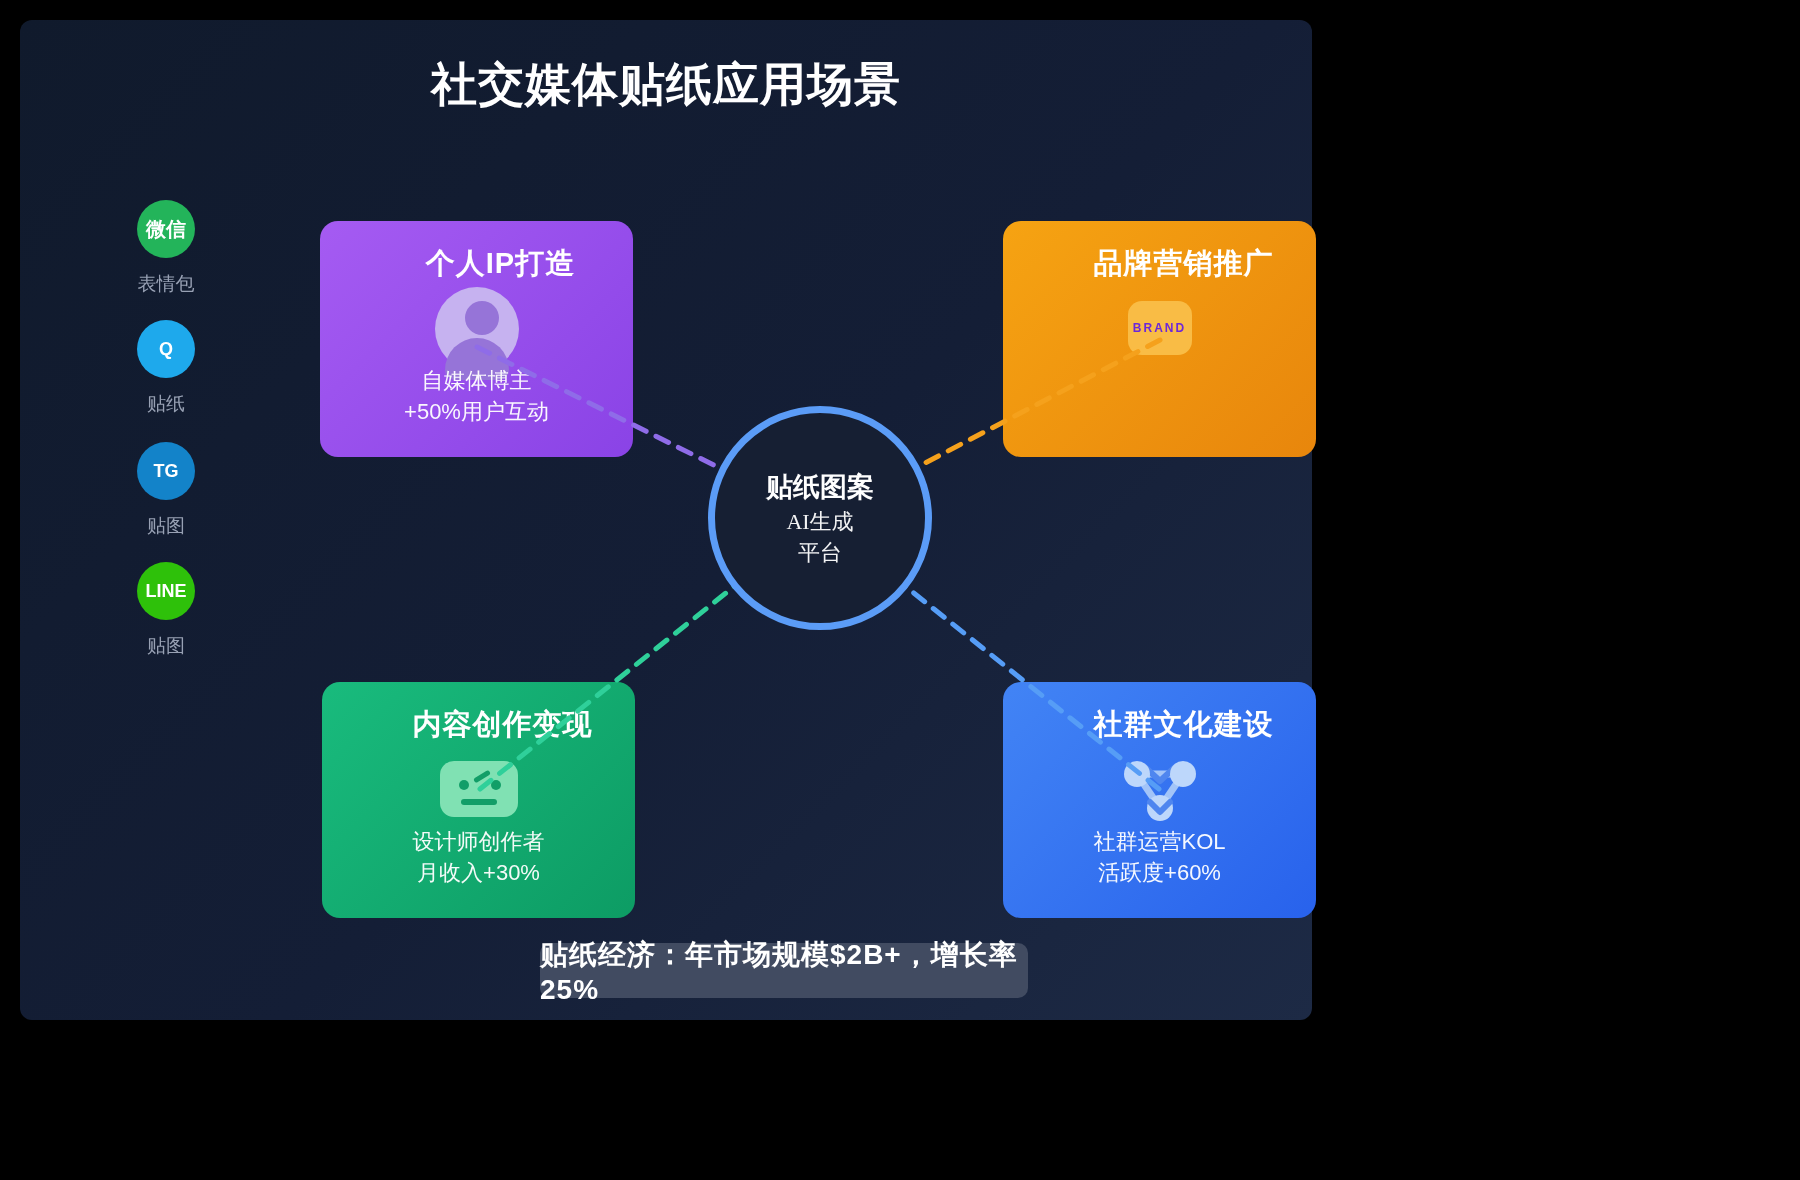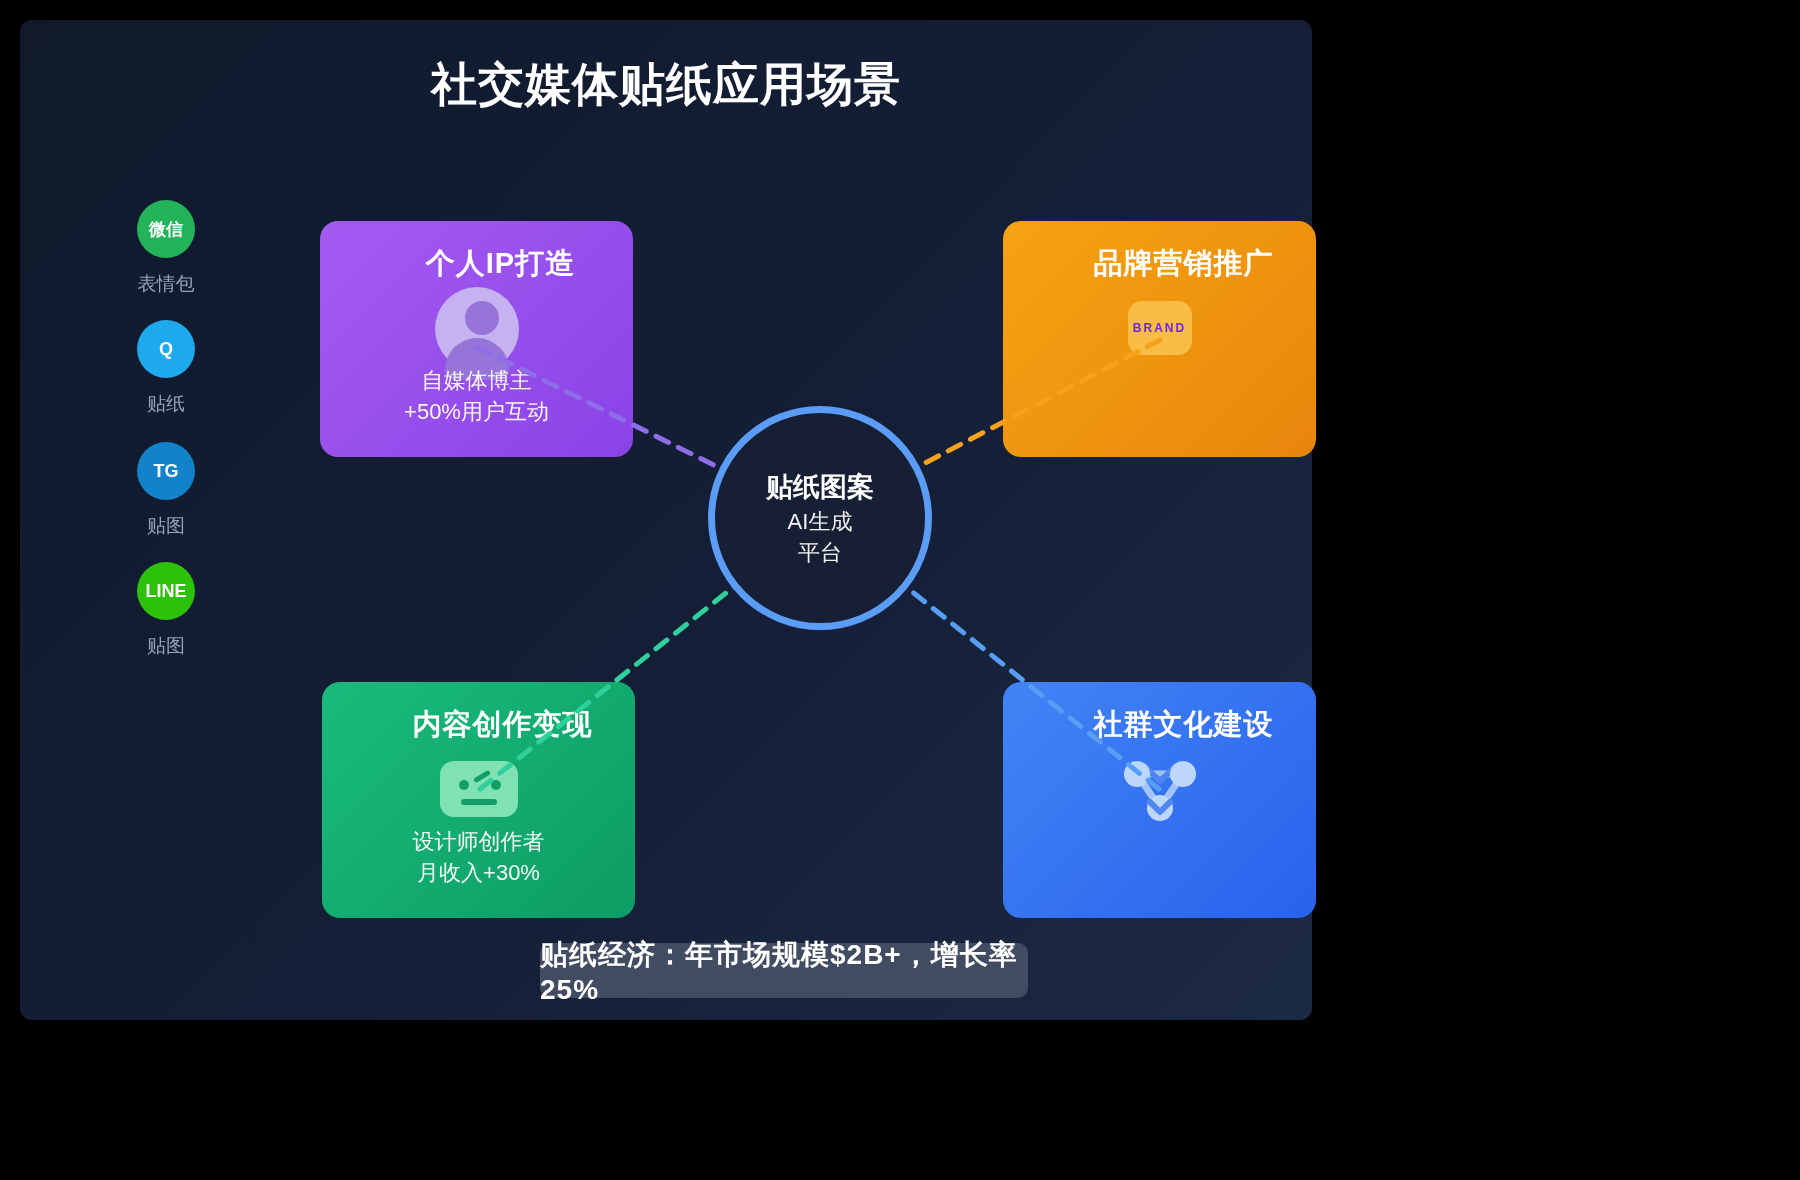--- a/index.html
+++ b/index.html
@@ -8,21 +8,21 @@
     background:linear-gradient(135deg,#101a2c 0%,#141e36 55%,#1d2a45 100%);}
   .page-title{position:absolute;left:0;top:34px;width:100%;text-align:center;
     color:#fff;font-size:46px;font-weight:bold;letter-spacing:1px;}
 
   
   .platform{position:absolute;width:160px;text-align:center;}
   .platform .bubble{width:58px;height:58px;border-radius:50%;margin:0 auto;
     display:flex;align-items:center;justify-content:center;color:#fff;font-weight:bold;}
   .platform .bubble span{font-size:18px;}
   .platform.p-wechat .bubble{background:#23b45a;}
-  .platform.p-wechat .bubble span{font-size:17px;}
+  .platform.p-wechat .bubble span{font-size:20px;}
   .platform.p-qq .bubble{background:#1ea9ec;}
   .platform.p-tg .bubble{background:#1383c9;}
   .platform.p-line .bubble{background:#2ec10a;}
   .platform .plabel{margin-top:13px;color:#98a1b4;font-size:19px;}
   .p-wechat{left:66px;top:180px;}
   .p-qq{left:66px;top:300px;}
   .p-tg{left:66px;top:422px;}
   .p-line{left:66px;top:542px;}
 
   
@@ -48,21 +48,21 @@
   .note-eye{position:absolute;width:10px;height:10px;border-radius:50%;background:#129e68;}
   .note-eye.left{left:19px;top:19px;}
   .note-eye.right{left:51px;top:19px;}
   .note-slash{position:absolute;left:33px;top:13px;width:18px;height:5px;border-radius:3px;background:#129e68;transform:rotate(-32deg);}
   .note-mouth{position:absolute;left:21px;top:38px;width:36px;height:6px;border-radius:3px;background:#129e68;}
   .net-wrap{position:absolute;left:50%;top:64px;width:90px;height:86px;margin-left:-45px;}
 
   
   .center-node{position:absolute;left:688px;top:386px;width:224px;height:224px;border-radius:50%;
     background:#161f33;border:7px solid #5b9cf7;box-sizing:border-box;
-    display:flex;flex-direction:column;align-items:center;justify-content:center;color:#fff;z-index:5;}
+    display:flex;flex-direction:column;align-items:center;justify-content:center;color:#fff;z-index:5;font-family:Liberation Serif, serif;}
   .center-node .c1{font-size:27px;font-weight:bold;line-height:38px;}
   .center-node .c2,.center-node .c3{font-size:22px;line-height:31px;color:rgba(255,255,255,.95);}
 
   
   .connectors{position:absolute;left:0;top:0;width:1600px;height:1000px;z-index:4;pointer-events:none;}
 
   
   .banner{position:absolute;left:520px;top:923px;width:488px;height:55px;border-radius:10px;
     background:#414b61;display:flex;align-items:center;justify-content:center;z-index:6;}
   .banner span{color:#ffffff;font-size:28px;font-weight:bold;letter-spacing:1px;}
@@ -140,20 +140,24 @@
         <line x1="22" y1="28" x2="68" y2="28" stroke="#aecdf9" stroke-width="7" opacity="0.9"></line>
         <line x1="22" y1="28" x2="45" y2="62" stroke="#aecdf9" stroke-width="7" opacity="0.9"></line>
         <line x1="68" y1="28" x2="45" y2="62" stroke="#aecdf9" stroke-width="7" opacity="0.9"></line>
         <polyline points="31,22 45,35 59,22" fill="none" stroke="#4f86ef" stroke-width="6" stroke-linecap="round" stroke-linejoin="round"></polyline>
         <circle cx="22" cy="28" r="13" fill="#bdd7fb"></circle>
         <circle cx="68" cy="28" r="13" fill="#bdd7fb"></circle>
         <circle cx="45" cy="62" r="13" fill="#bdd7fb"></circle>
         <polyline points="35,56 45,66 55,56" fill="none" stroke="#4f86ef" stroke-width="6" stroke-linecap="round" stroke-linejoin="round"></polyline>
       </svg>
     </div>
+    <div class="stats">
+      <div>社群运营KOL</div>
+      <div>活跃度+60%</div>
+    </div>
   </div>
 
   <svg class="connectors" viewBox="0 0 1600 1000">
     <line x1="457" y1="327" x2="800" y2="498" stroke="#8f6ce8" stroke-width="5" stroke-dasharray="14 11" stroke-linecap="round"></line>
     <line x1="1140" y1="320" x2="800" y2="498" stroke="#f5a11c" stroke-width="5" stroke-dasharray="14 11" stroke-linecap="round"></line>
     <line x1="460" y1="769" x2="800" y2="498" stroke="#2fd09a" stroke-width="5" stroke-dasharray="14 11" stroke-linecap="round"></line>
     <line x1="1139" y1="769" x2="800" y2="498" stroke="#569df6" stroke-width="5" stroke-dasharray="14 11" stroke-linecap="round"></line>
   </svg>
 
   <div class="center-node">

